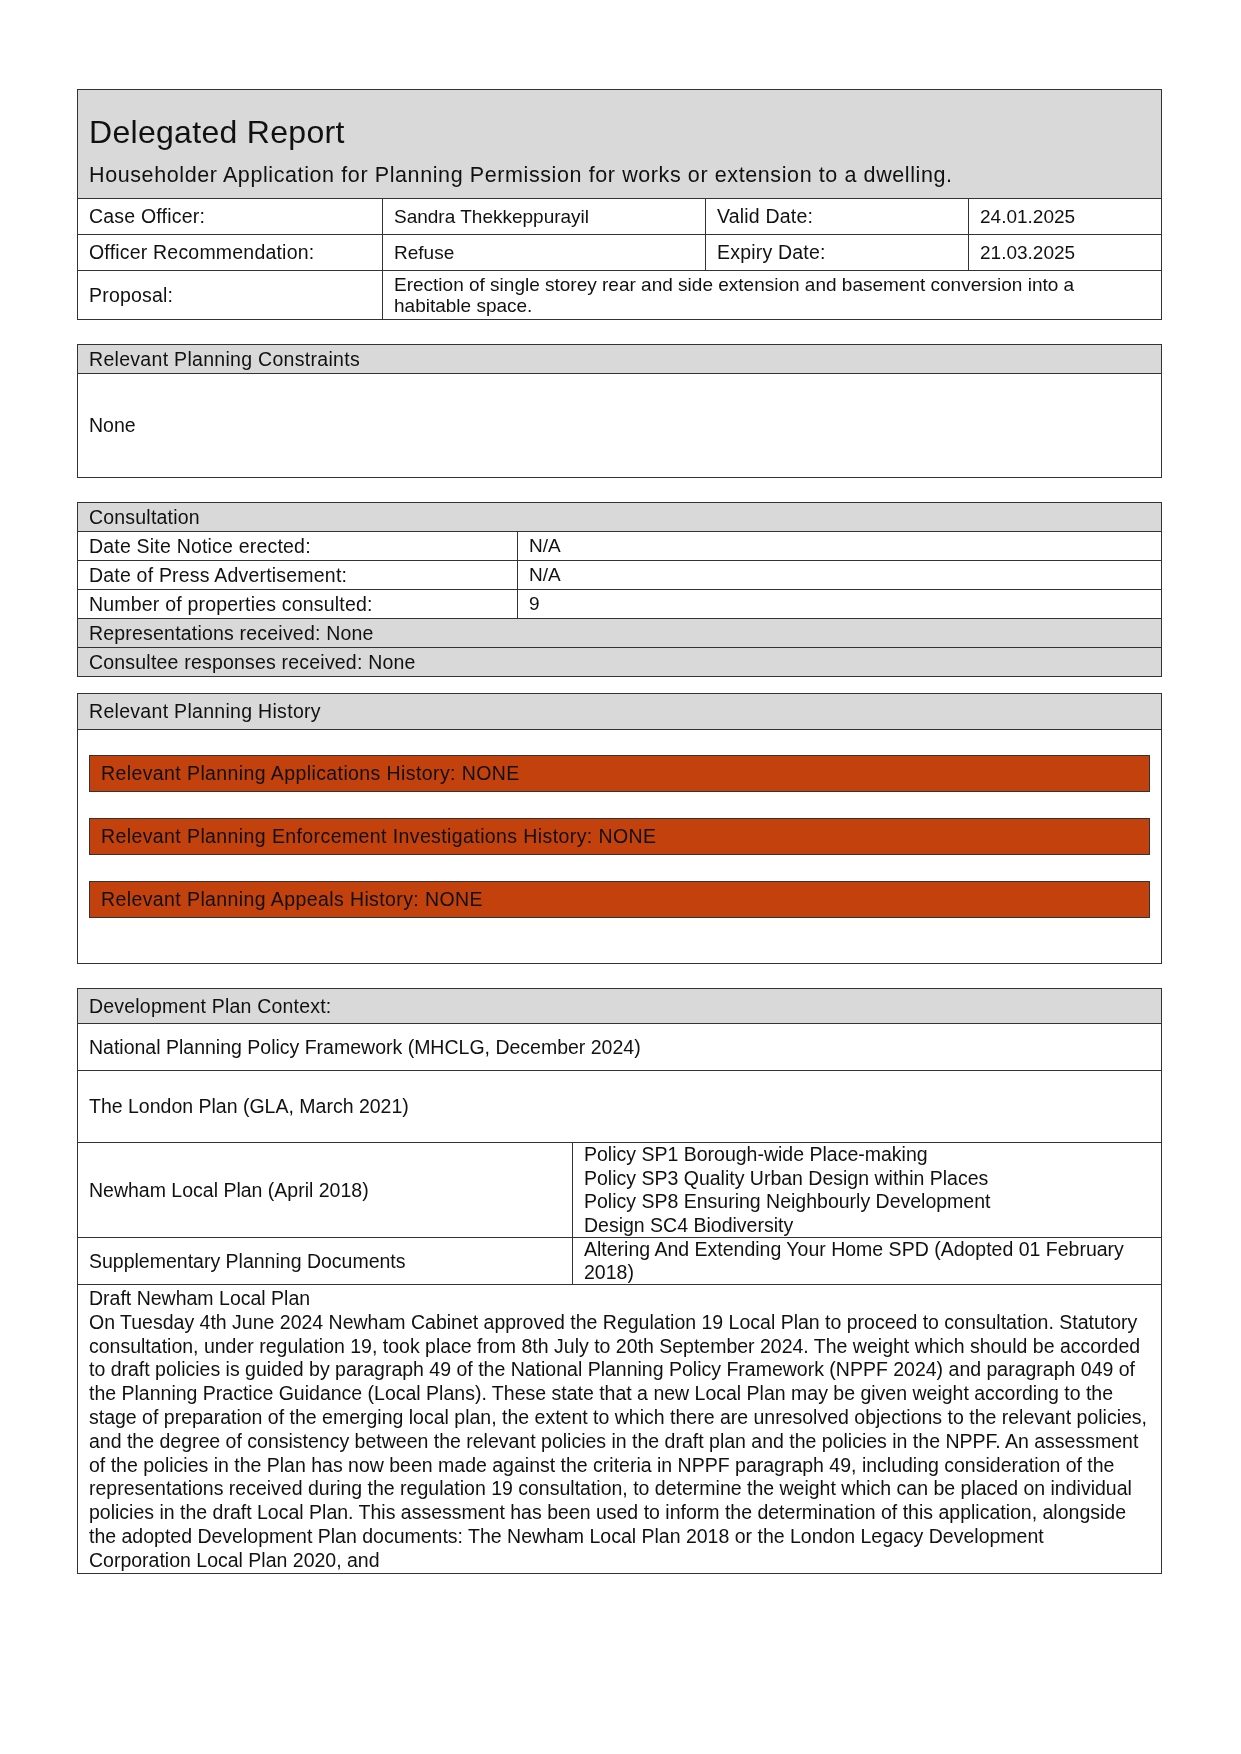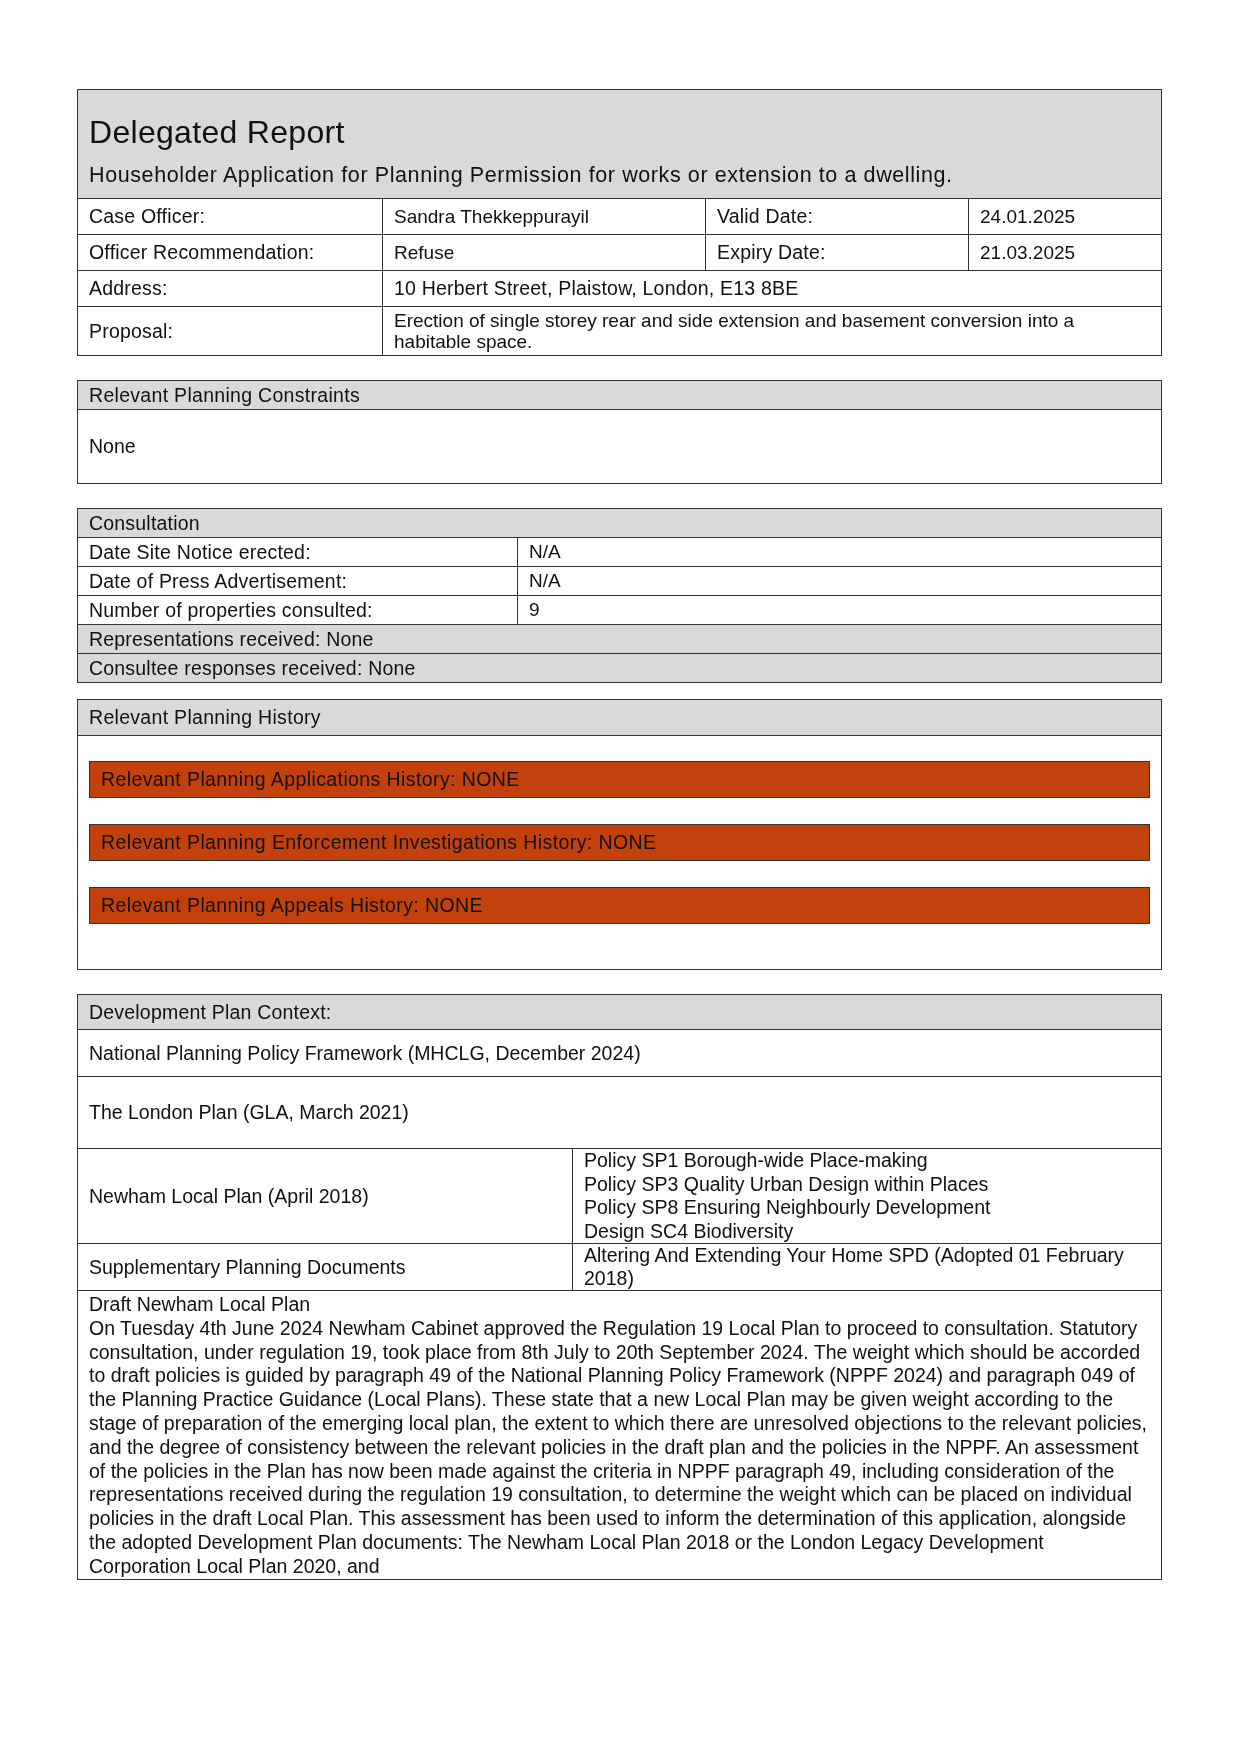--- a/index.html
+++ b/index.html
@@ -14,21 +14,21 @@
 
   
   .title-cell { padding: 10px 11px 10px; }
   .title { font-size: 32px; margin-top: 14px; letter-spacing: 0.3px; }
   .subtitle { font-size: 21.5px; margin-top: 12px; letter-spacing: 0.6px; }
   .r36 td { height: 35px; }
   .prop td { height: 48px; line-height: 21px; }
 
   
   .cons .hdr { height: 28px; line-height: 28px; }
-  .cons .body { height: 71px; line-height: 71px; padding: 1px 11px; font-size: 19.5px; }
+  .cons .body { height: 71px; line-height: 71px; padding: 16px 11px; font-size: 19.5px; }
 
   
   .consul td { height: 28px; }
 
   
   .hist .hdr { height: 35px; line-height: 35px; }
   .hist .inner { padding: 25px 11px 45px 11px; }
   .hist .box { background: #c2410c; border: 1px solid #333; height: 35px; line-height: 35px; padding: 0 11px; font-size: 19.5px; letter-spacing: 0.4px; margin-bottom: 26px; }
   .hist .box:last-child { margin-bottom: 0; }
 
@@ -64,24 +64,20 @@
       <td>Case Officer:</td>
       <td class="narrow">Sandra Thekkeppurayil</td>
       <td>Valid Date:</td>
       <td class="narrow">24.01.2025</td>
     </tr>
     <tr class="r36">
       <td>Officer Recommendation:</td>
       <td class="narrow">Refuse</td>
       <td>Expiry Date:</td>
       <td class="narrow">21.03.2025</td>
-    </tr>
-    <tr class="r36">
-      <td>Address:</td>
-      <td colspan="3">10 Herbert Street, Plaistow, London, E13 8BE</td>
     </tr>
     <tr class="prop">
       <td>Proposal:</td>
       <td colspan="3" class="narrow">Erection of single storey rear and side extension and basement conversion into a habitable space.</td>
     </tr>
   </tbody>
     </table>
 
   <div class="block cons">
     <div class="hdr">Relevant Planning Constraints</div>

